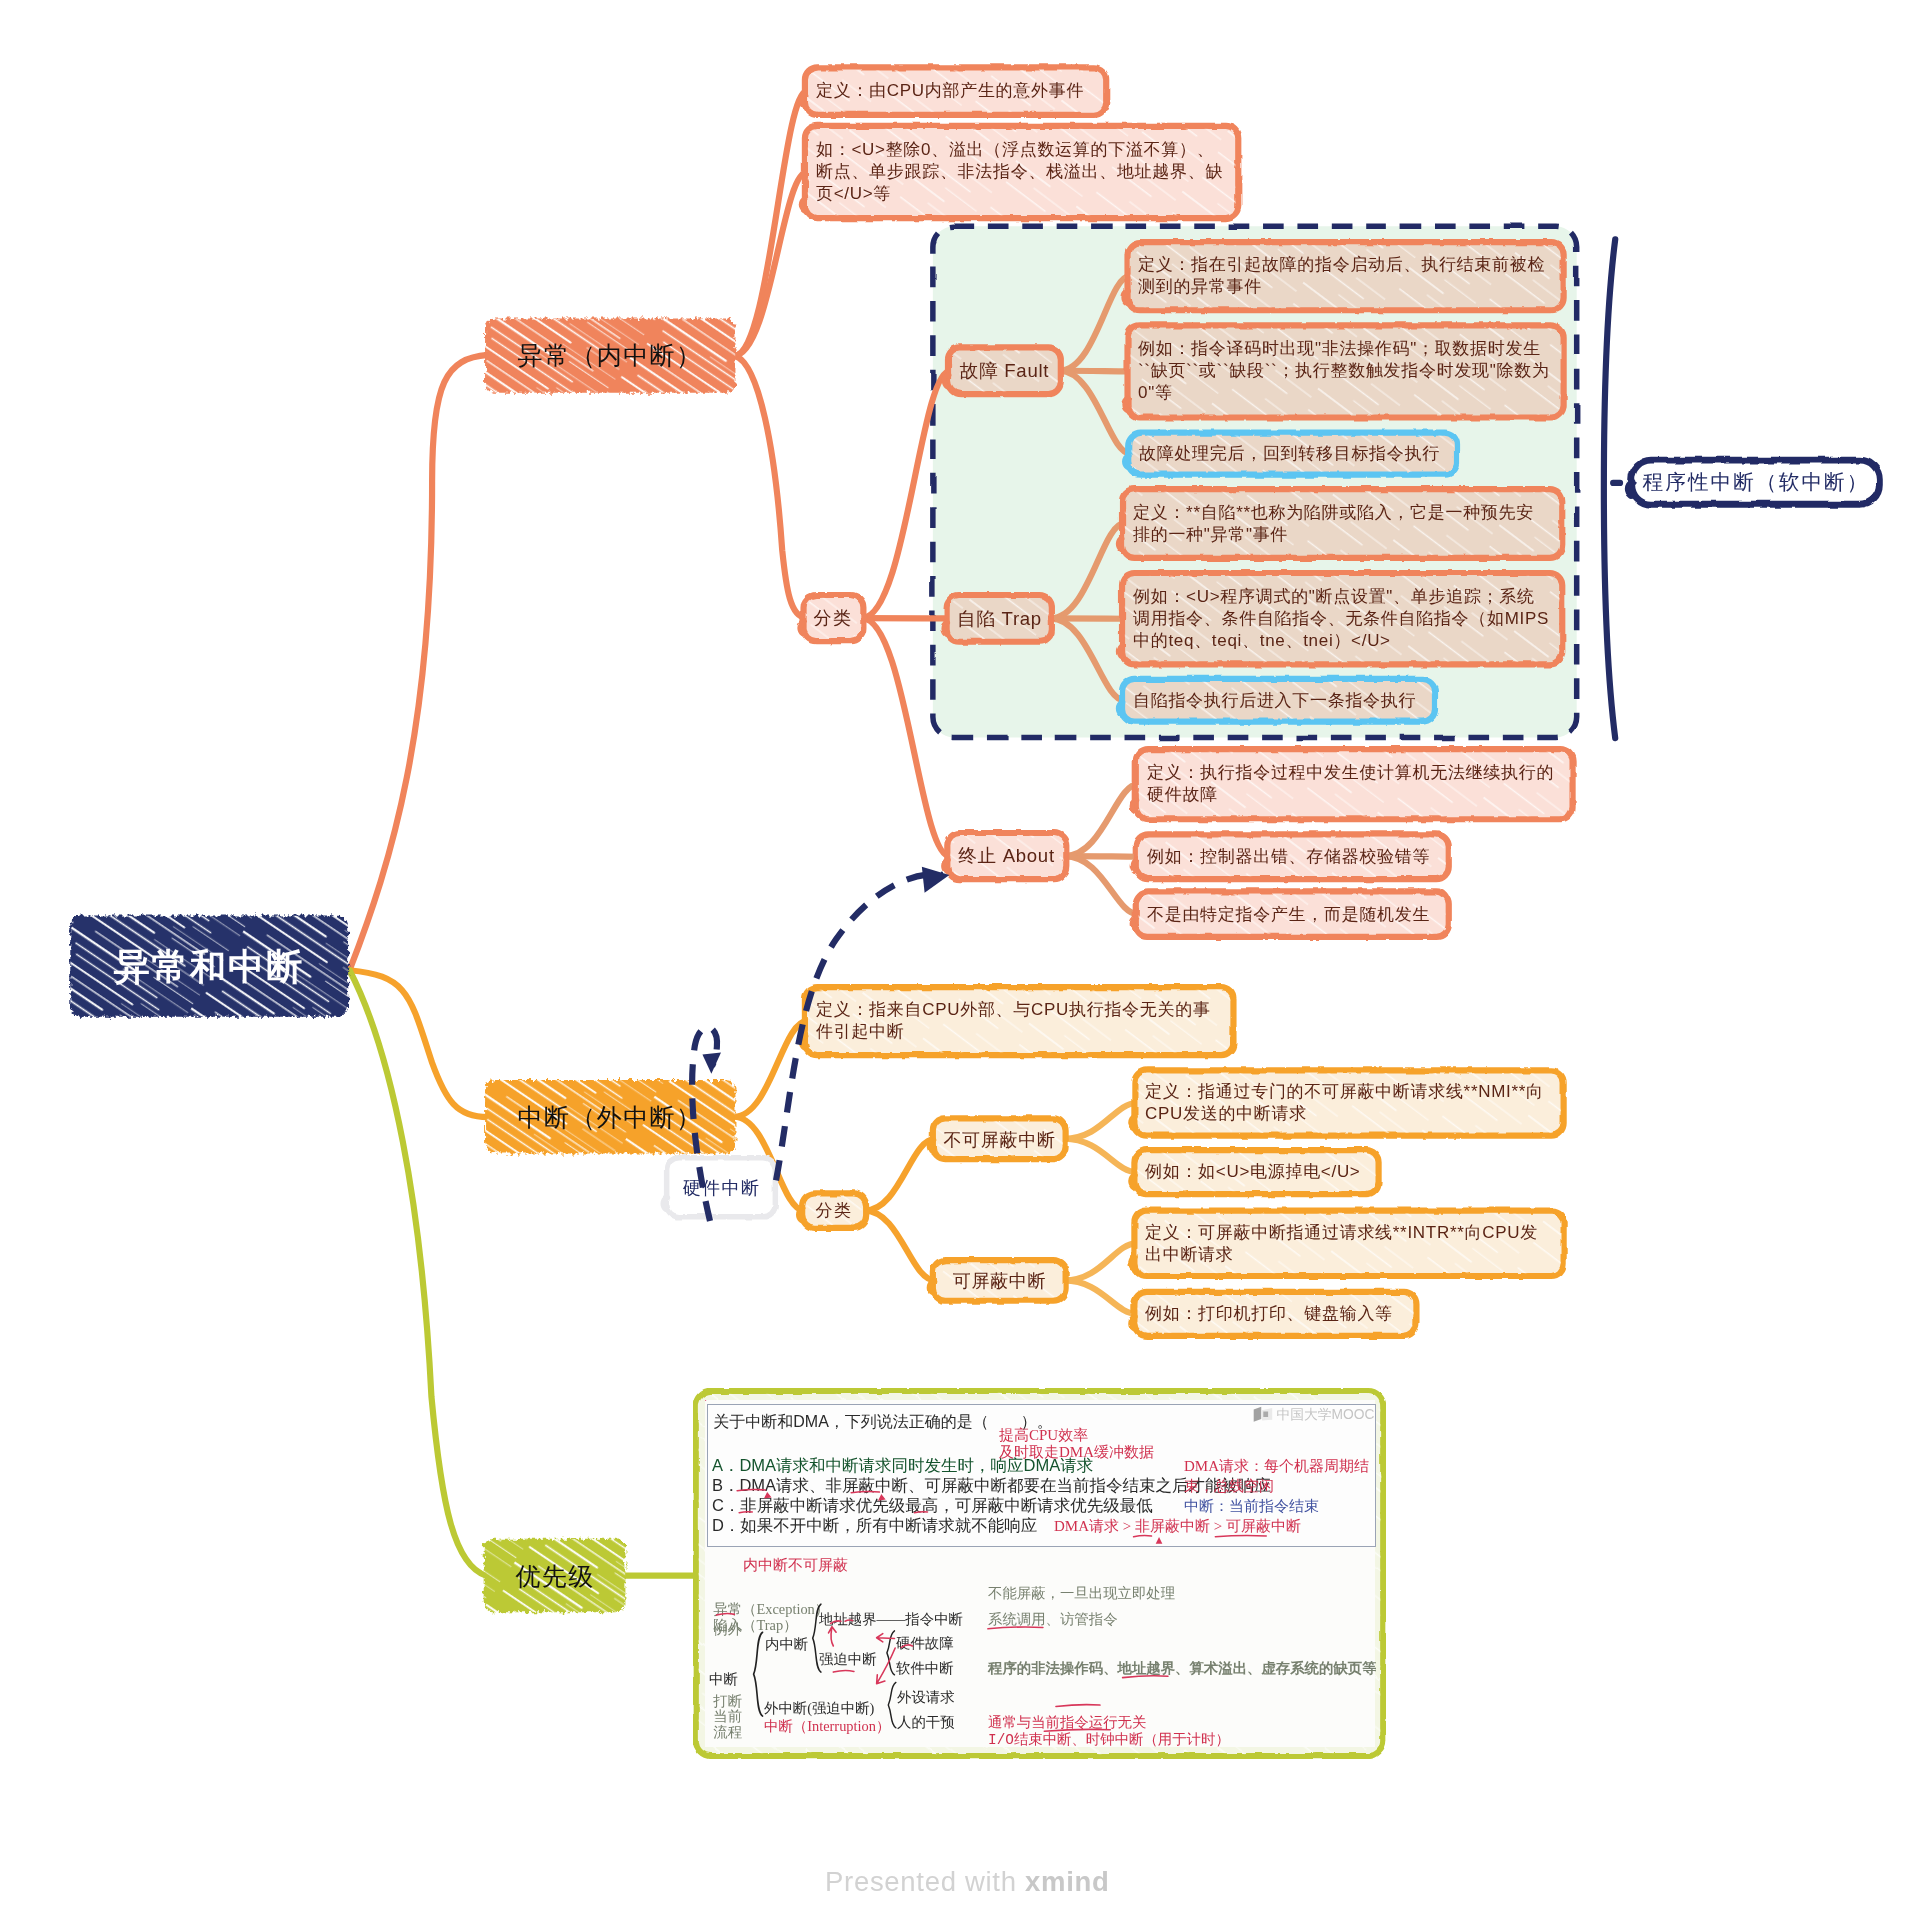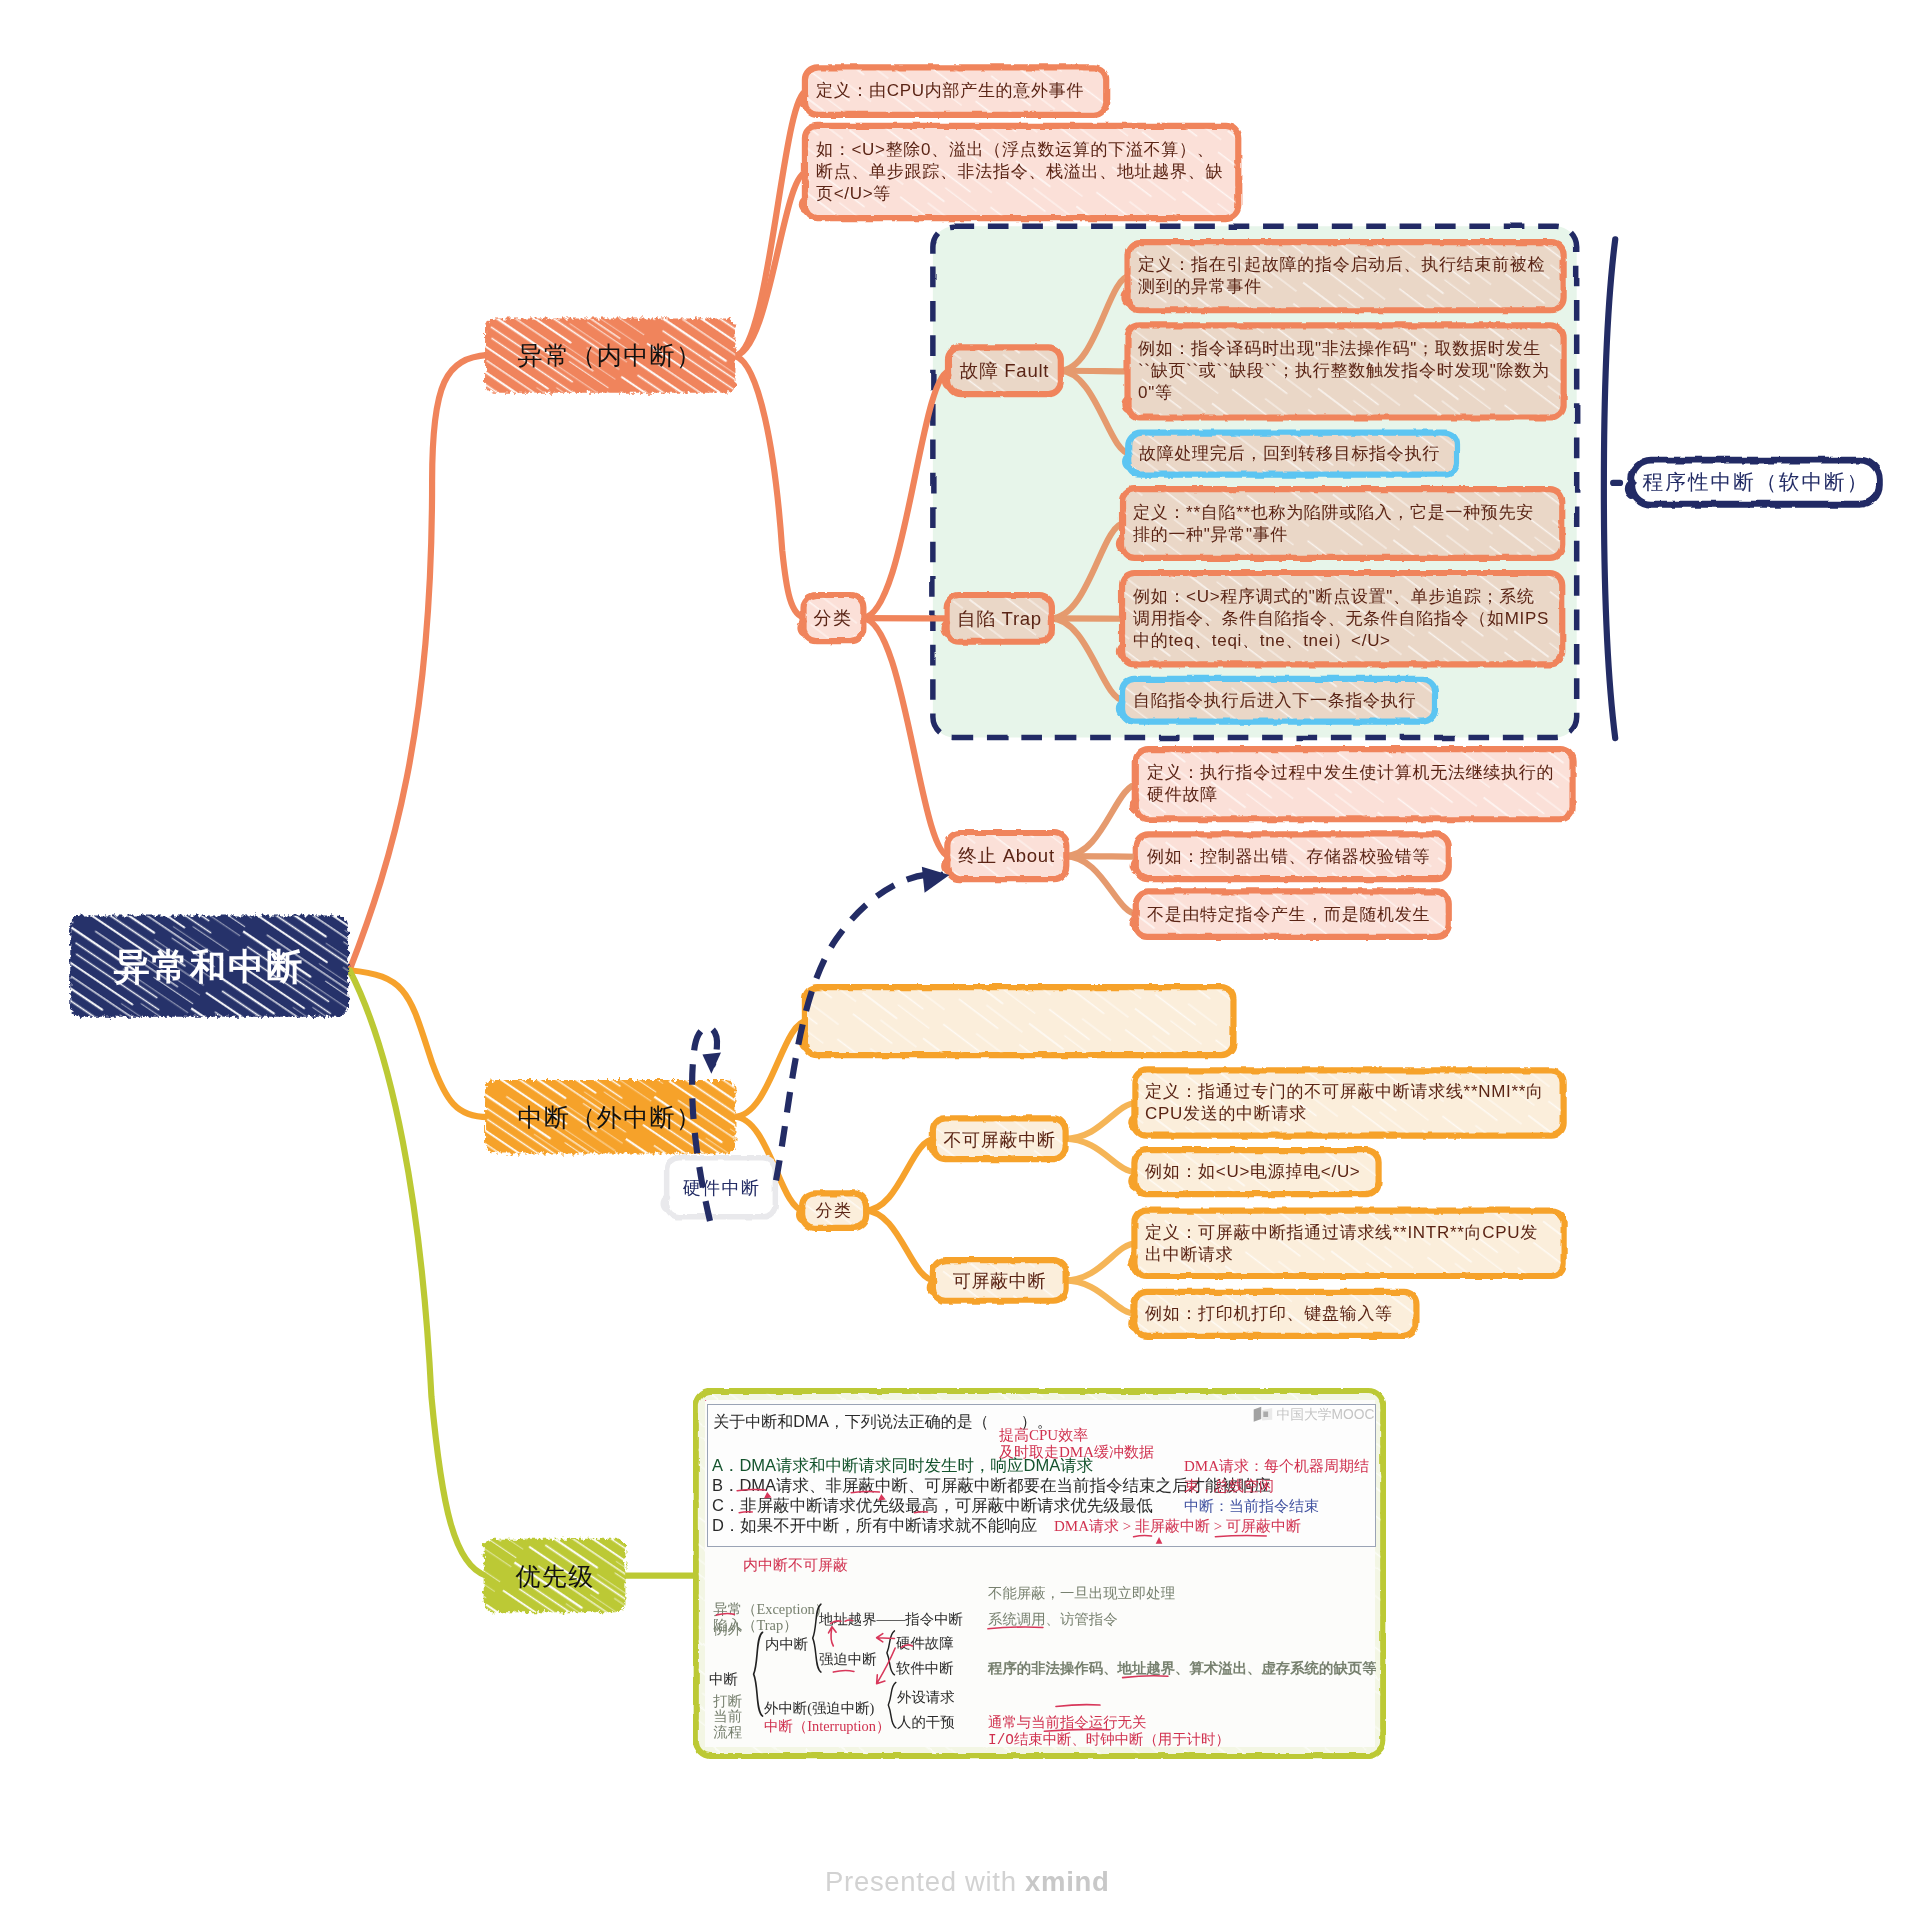--- a/index.html
+++ b/index.html
@@ -457,20 +457,21 @@
 <div class="nodetext leaf" style="left:1127px;top:325px;width:436px;height:92px;font-size:17px;padding:0 11px;line-height:22px;">例如：指令译码时出现"非法操作码"；取数据时发生``缺页``或``缺段``；执行整数触发指令时发现"除数为0"等</div>
 <div class="nodetext leaf" style="left:1128px;top:433px;width:329px;height:42px;font-size:17px;padding:0 11px;line-height:22px;">故障处理完后，回到转移目标指令执行</div>
 <div class="nodetext midlabel" style="left:947px;top:595px;width:105px;height:47px;font-size:18.6px;padding:0 6.9px;justify-content:center;text-align:center;line-height:22px;letter-spacing:0.7px;">自陷 Trap</div>
 <div class="nodetext leaf" style="left:1122px;top:489px;width:440px;height:69px;font-size:17px;padding:0 11px;line-height:22px;">定义：**自陷**也称为陷阱或陷入，它是一种预先安排的一种"异常"事件</div>
 <div class="nodetext leaf" style="left:1122px;top:573px;width:440px;height:91px;font-size:17px;padding:0 11px;line-height:22px;">例如：&lt;U&gt;程序调式的"断点设置"、单步追踪；系统调用指令、条件自陷指令、无条件自陷指令（如MIPS中的teq、teqi、tne、tnei）&lt;/U&gt;</div>
 <div class="nodetext leaf" style="left:1122px;top:679px;width:313px;height:43px;font-size:17px;padding:0 11px;line-height:22px;">自陷指令执行后进入下一条指令执行</div>
 <div class="nodetext midlabel" style="left:947px;top:833px;width:119px;height:46px;font-size:18.6px;padding:0 6.9px;justify-content:center;text-align:center;line-height:22px;letter-spacing:0.7px;">终止 About</div>
 <div class="nodetext leaf" style="left:1136px;top:749px;width:437px;height:70px;font-size:17px;padding:0 11px;line-height:22px;">定义：执行指令过程中发生使计算机无法继续执行的硬件故障</div>
 <div class="nodetext leaf" style="left:1136px;top:834px;width:313px;height:45px;font-size:17px;padding:0 11px;line-height:22px;">例如：控制器出错、存储器校验错等</div>
 <div class="nodetext leaf" style="left:1136px;top:892px;width:313px;height:45px;font-size:17px;padding:0 11px;line-height:22px;">不是由特定指令产生，而是随机发生</div>
+<div class="nodetext leaf" style="left:805px;top:987px;width:429px;height:68px;font-size:17px;padding:0 11px;line-height:22px;">定义：指来自CPU外部、与CPU执行指令无关的事件引起中断</div>
 <div class="nodetext callout" style="left:667px;top:1158px;width:109px;height:59px;font-size:18px;padding:0 5.5px;justify-content:center;text-align:center;line-height:22px;letter-spacing:1.4px;">硬件中断</div>
 <div class="nodetext midlabel" style="left:802px;top:1194px;width:64px;height:34px;font-size:17px;padding:0 4.1px;justify-content:center;text-align:center;line-height:22px;letter-spacing:1.4px;">分类</div>
 <div class="nodetext midlabel" style="left:933px;top:1119px;width:133px;height:41px;font-size:18px;padding:0 5.5px;justify-content:center;text-align:center;line-height:22px;letter-spacing:0.7px;">不可屏蔽中断</div>
 <div class="nodetext leaf" style="left:1134px;top:1070px;width:429px;height:65px;font-size:17px;padding:0 11px;line-height:22px;">定义：指通过专门的不可屏蔽中断请求线**NMI**向CPU发送的中断请求</div>
 <div class="nodetext leaf" style="left:1134px;top:1150px;width:244px;height:44px;font-size:17px;padding:0 11px;line-height:22px;">例如：如&lt;U&gt;电源掉电&lt;/U&gt;</div>
 <div class="nodetext midlabel" style="left:933px;top:1260px;width:133px;height:41px;font-size:18px;padding:0 5.5px;justify-content:center;text-align:center;line-height:22px;letter-spacing:0.7px;">可屏蔽中断</div>
 <div class="nodetext leaf" style="left:1134px;top:1211px;width:429px;height:65px;font-size:17px;padding:0 11px;line-height:22px;">定义：可屏蔽中断指通过请求线**INTR**向CPU发出中断请求</div>
 <div class="nodetext leaf" style="left:1134px;top:1292px;width:282px;height:44px;font-size:17px;padding:0 11px;line-height:22px;">例如：打印机打印、键盘输入等</div>
 <div class="nodetext summarytxt" style="left:1632px;top:460px;width:248px;height:44px;font-size:20.6px;padding:0 6.9px;justify-content:center;text-align:center;line-height:22px;letter-spacing:2.1px;">程序性中断（软中断）</div>
 <div class="slide" style="left:693px;top:1388px;width:693px;height:371px;">

